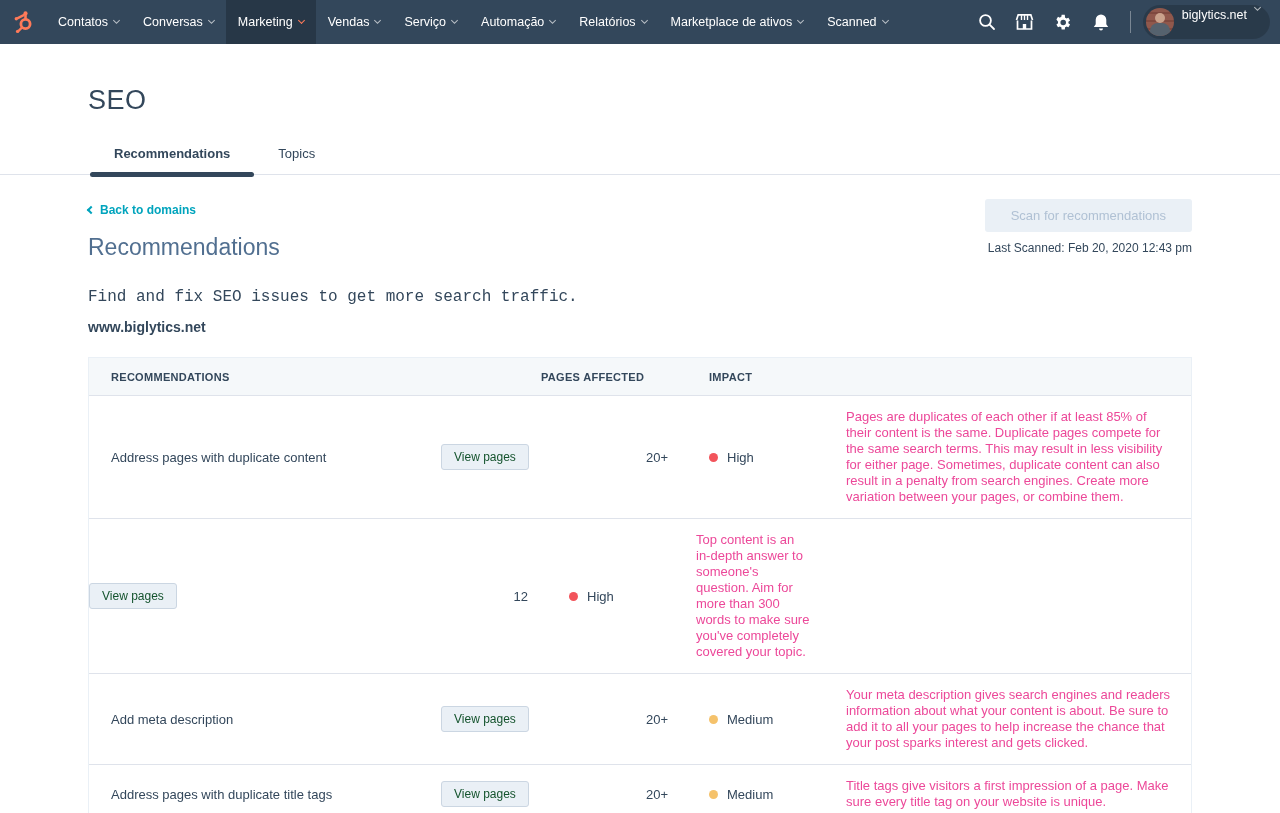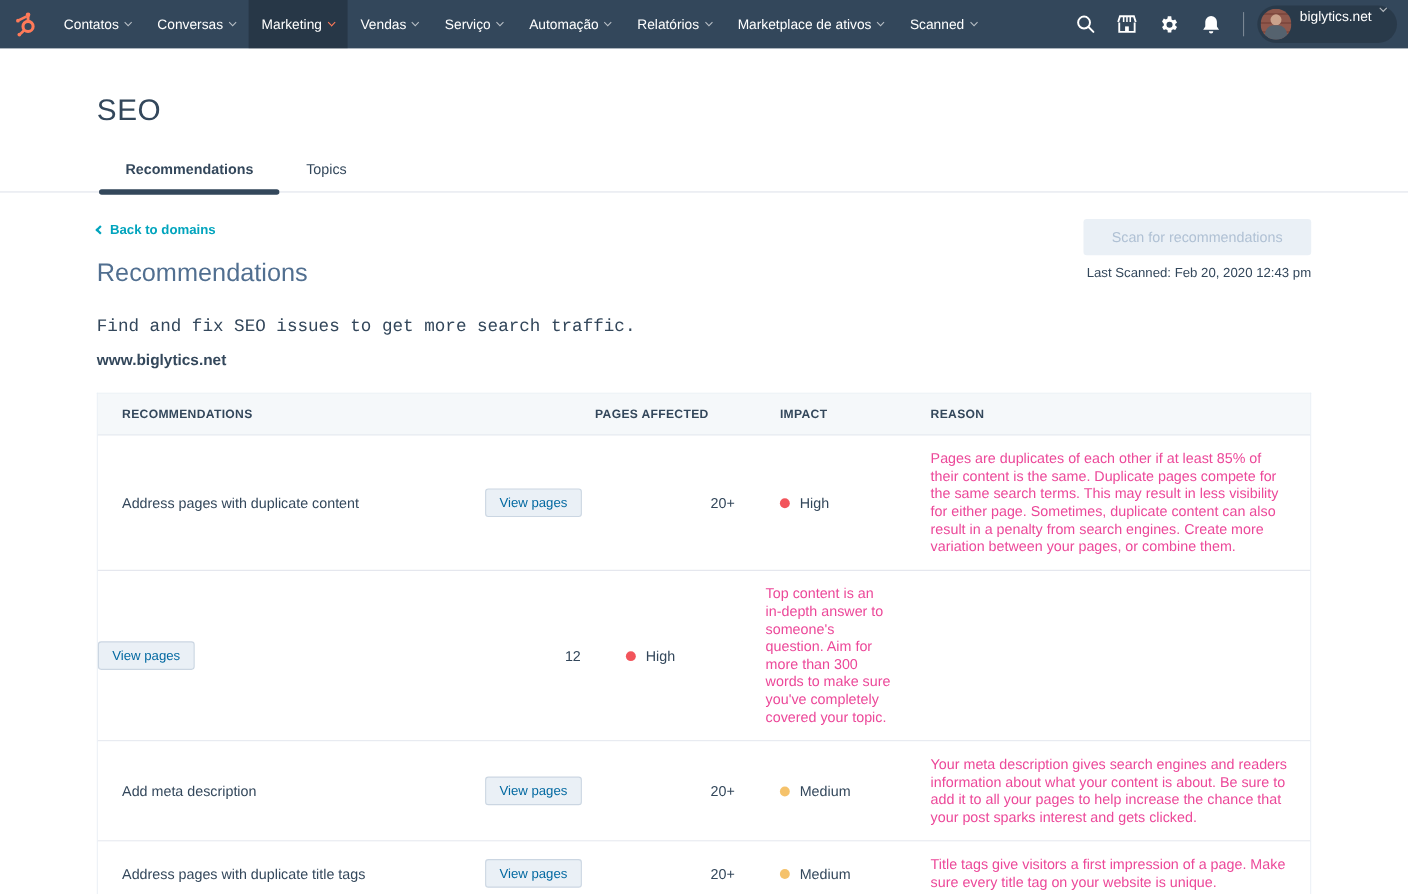--- a/index.html
+++ b/index.html
@@ -66,21 +66,21 @@
   .trow { display:grid; grid-template-columns:352px 100px 140px 150px 1fr; align-items:center; }
   .thead { background:#f5f8fa; border-bottom:1px solid #dfe3eb; height:38px; }
   .th { font-size:11px; font-weight:bold; color:#33475b; letter-spacing:0.3px; }
   .th.c1 { padding-left:22px; }
   .th.c3 { padding-right:13px; }
   .th.c4 { padding-left:28px; }
   .th.c5 { padding-left:15px; }
   .tbody .trow { border-bottom:1px solid #dfe3eb; background:#fff; }
   .tbody .trow:last-child { border-bottom:none; }
   .cell-name { padding-left:22px; font-size:13px; color:#33475b; }
-  .view-btn { background:#eaf0f6; border:1px solid #cbd6e2; border-radius:3px; color:#0369a1;
+  .view-btn { background:#eaf0f6; border:1px solid #cbd6e2; border-radius:3px; color:#14532d;
     font-size:12px; padding:5px 12px; font-family:inherit; cursor:pointer; white-space:nowrap; }
   .cell-pages { text-align:right; padding-right:13px; font-size:13px; color:#33475b; }
   .cell-impact { padding-left:28px; display:flex; align-items:center; gap:9px; font-size:13px;
     color:#33475b; }
   .dot { width:9px; height:9px; border-radius:50%; flex:none; }
   .cell-reason { padding:13px 20px 13px 15px; font-size:13px; line-height:16px; color:#ec4899; }
 </style>
 </head>
 <body>
 
@@ -197,21 +197,20 @@
       <div class="last-scanned">Last Scanned: Feb 20, 2020 12:43 pm</div>
     </div>
   </div>
 
   <div class="table">
     <div class="trow thead">
       <div class="th c1">RECOMMENDATIONS</div>
       <div class="th c2"></div>
       <div class="th c3">PAGES AFFECTED</div>
       <div class="th c4">IMPACT</div>
-      <div class="th c5">REASON</div>
     </div>
     <div class="tbody">
 
       <div class="trow">
         <div class="cell-name">Address pages with duplicate content</div>
         <div><button class="view-btn">View pages</button></div>
         <div class="cell-pages">20+</div>
         <div class="cell-impact">
           <span class="dot" style="background: rgb(242, 84, 91);"></span>
           <span>High</span>

